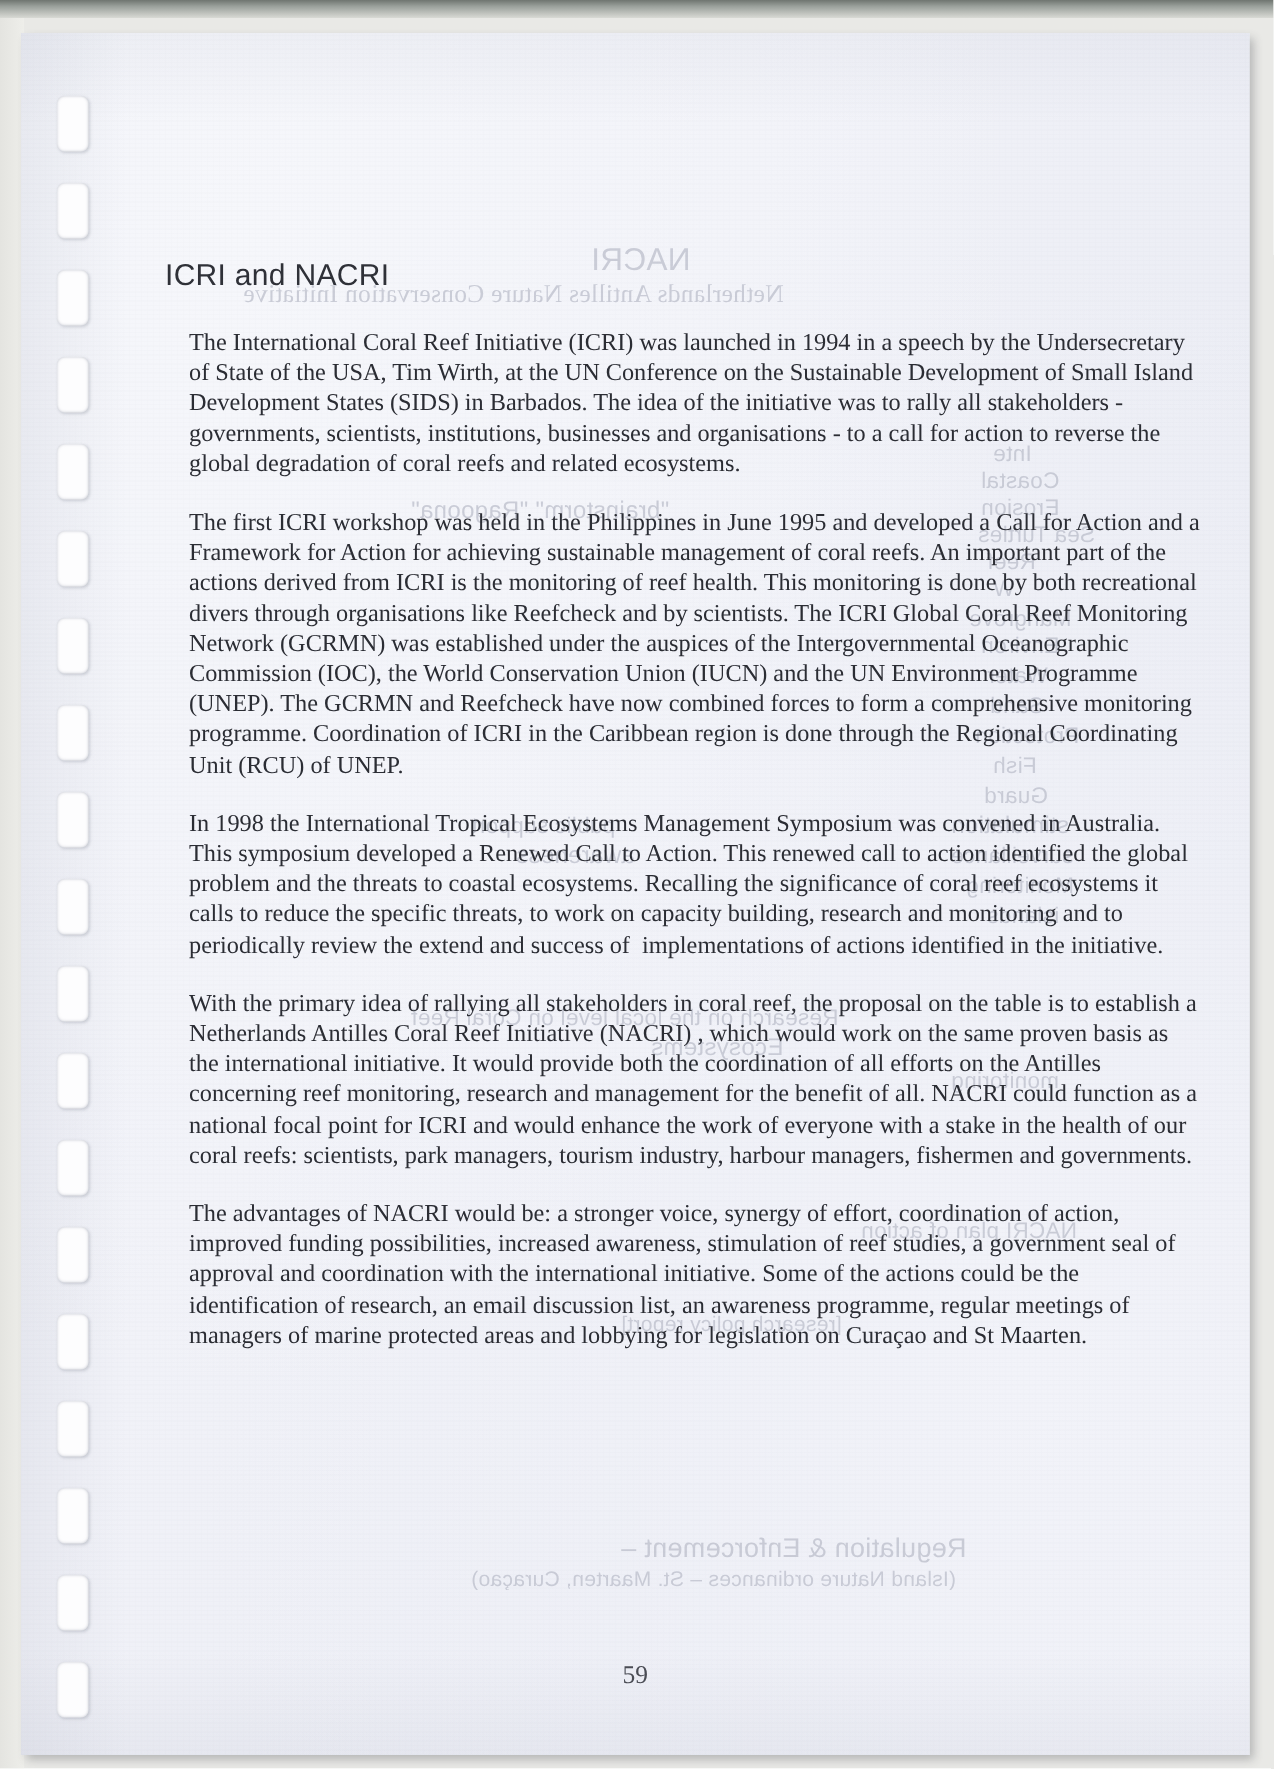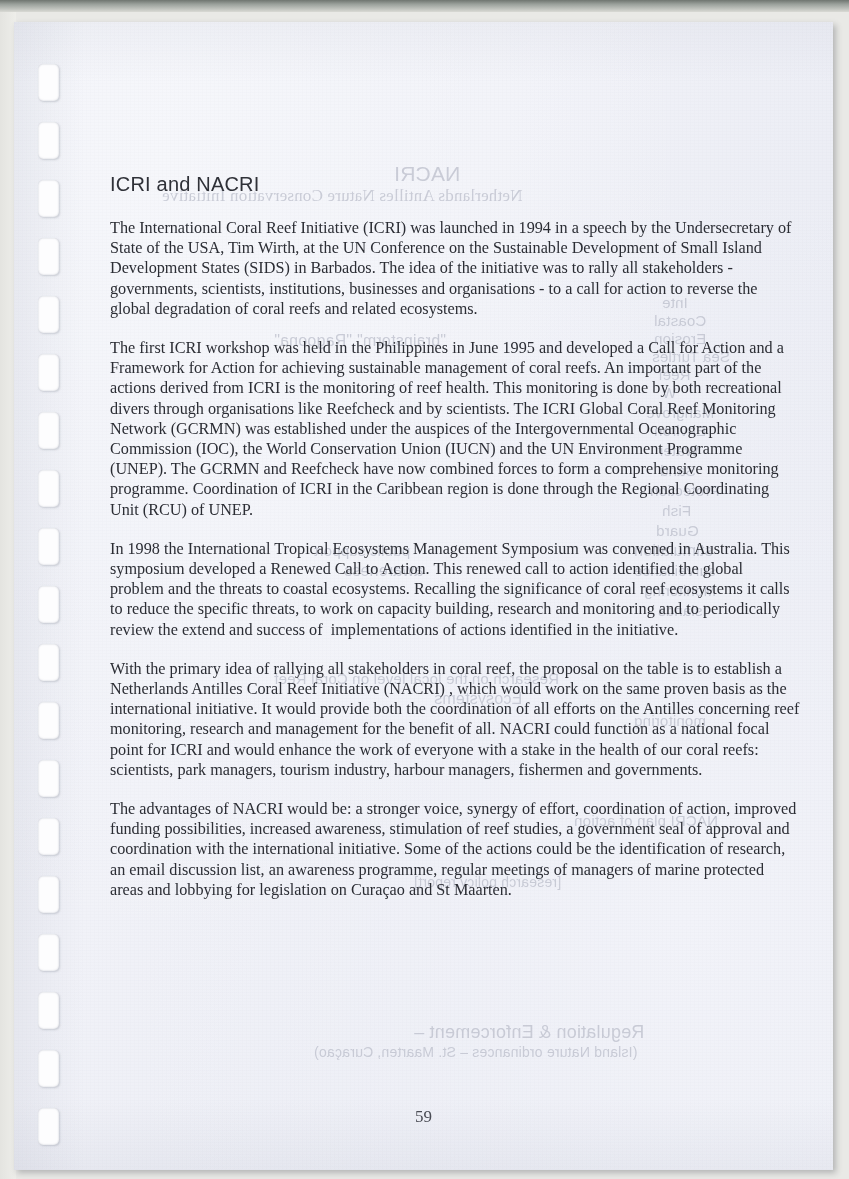--- a/index.html
+++ b/index.html
@@ -124,21 +124,21 @@
     position: absolute;
     left: 96px;
     top: 196px;
     width: 690px;
   }
 
   .para {
     font-size: 16.2px;
     line-height: 20.2px;
     color: #2b2d34;
-    margin: 0 0 19px 0;
+    margin: 0 0 19px 16px;
     text-align: left;
     white-space: pre-wrap;
   }
 
   .page-number {
     position: absolute;
     left: 0;
     top: 1085px;
     width: 819px;
     text-align: center;

